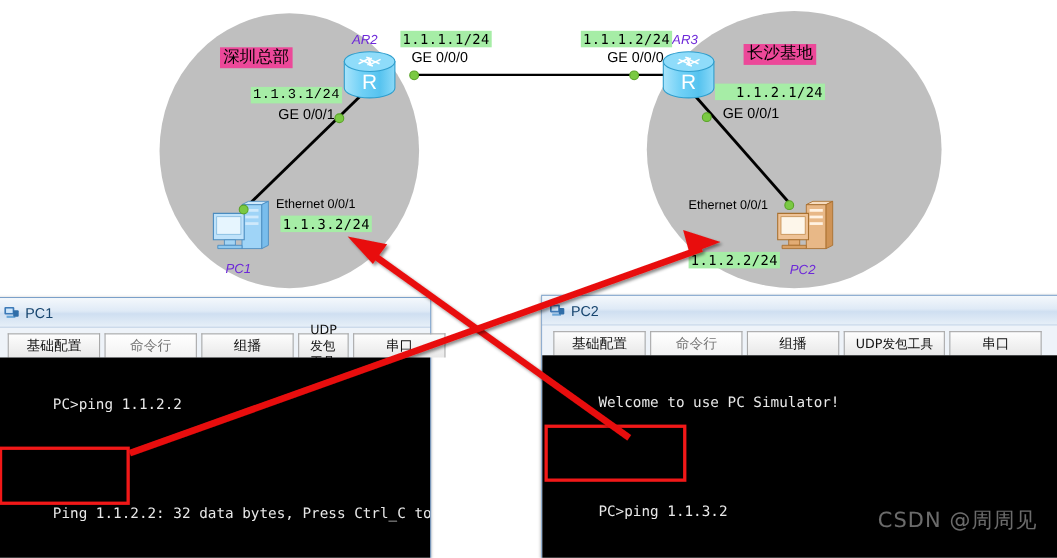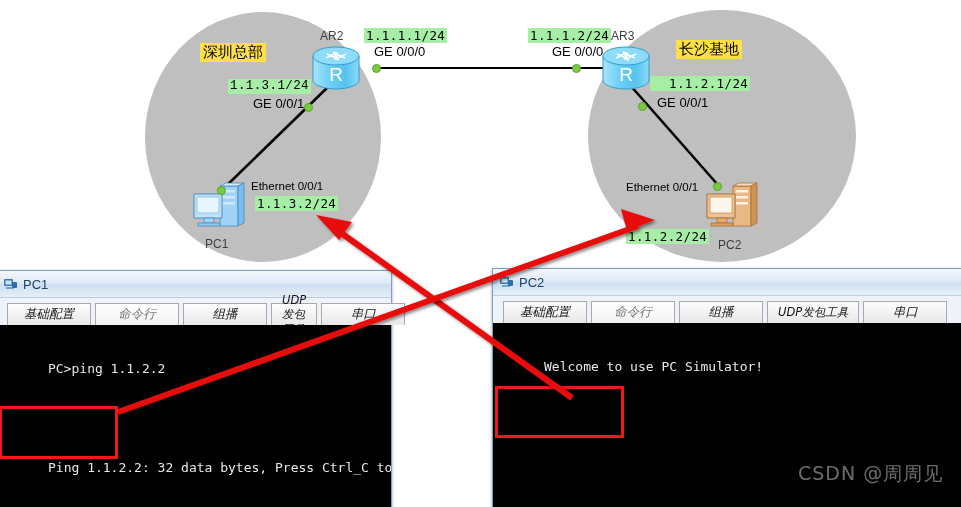--- a/index.html
+++ b/index.html
@@ -13,27 +13,27 @@
 
   
   .topology{position:absolute;left:0;top:0;width:961px;height:268px;background:#fff;}
   .cloud{position:absolute;border-radius:50%;background:#bfbfbf;}
   .cloud-l{left:145px;top:12px;width:236px;height:250px;}
   .cloud-r{left:588px;top:10px;width:268px;height:252px;}
 
   .hl{position:absolute;background:#a6eda6;color:#000;white-space:nowrap;
       font-family:"DejaVu Sans Mono","Liberation Mono",monospace;
       font-size:12.5px;line-height:15px;padding:0 2px;letter-spacing:.4px;}
-  .hl-cn{position:absolute;background:#fde047;color:#000;white-space:nowrap;
-      font-family:Liberation Serif, serif;
+  .hl-cn{position:absolute;background:#ec4899;color:#000;white-space:nowrap;
+      font-family:Liberation Mono, monospace;
       font-size:15px;line-height:19px;padding:0 3px;}
   .plain{position:absolute;color:#000;white-space:nowrap;
       font-family:"Liberation Sans","DejaVu Sans",sans-serif;font-size:13px;line-height:13px;}
-  .node-label{position:absolute;color:#404040;white-space:nowrap;
-      font-family:"Liberation Sans","DejaVu Sans",sans-serif;font-size:12px;line-height:14px;}
+  .node-label{position:absolute;color:#6d28d9;white-space:nowrap;
+      font-family:"Liberation Sans","DejaVu Sans",sans-serif;font-size:12px;line-height:14px;font-style:italic;}
   .dot{position:absolute;width:7px;height:7px;border-radius:50%;background:#7ac943;
        border:1px solid #5aa328;}
 
   .router{position:absolute;width:52px;height:46px;}
   .pcicon{position:absolute;width:58px;height:52px;}
 
   
   .arrow-layer{position:absolute;left:0;top:0;width:961px;height:507px;pointer-events:none;}
 
   
@@ -43,21 +43,21 @@
      background:linear-gradient(to bottom,#f4f8fc 0%,#dfeaf6 45%,#cfdff1 55%,#e6eff8 100%);
      border-bottom:1px solid #b9cde3;}
   .win-title .tt{font-size:13px;color:#16446e;font-family:"Liberation Sans",sans-serif;}
   .winicon{width:15px;height:14px;position:relative;flex:0 0 auto;}
 
   .tabstrip{display:flex;gap:4px;padding:5px 6px 0 10px;background:#eef3f9;}
   .tab{height:21px;min-width:62px;padding:0 10px;display:flex;align-items:center;
        justify-content:center;font-size:12.5px;color:#111;
        background:linear-gradient(to bottom,#fdfdfd,#e8e8e8);
        border:1px solid #a9a9a9;border-bottom:none;
-       font-family:"DejaVu Sans","Liberation Sans",sans-serif;font-style:italic;}
+       font-family:"DejaVu Sans","Liberation Sans",sans-serif;}
   .tab.active{background:linear-gradient(to bottom,#ffffff,#f2f2f2);color:#777;}
   .tab.narrow{min-width:auto;}
 
   .term{background:#000;color:#e8e8e8;
      font-family:"DejaVu Sans Mono","Liberation Mono",monospace;
      font-size:13px;line-height:16.5px;padding:3px 4px 0 4px;
      white-space:pre;overflow:hidden;position:relative;}
   .term .ln{display:block;height:16.5px;margin-left:47px;}
 
   .redbox{position:absolute;border:3px solid #f11818;box-sizing:border-box;}
@@ -231,20 +231,21 @@
     <div class="tabstrip">
       <div class="tab">基础配置</div>
       <div class="tab active">命令行</div>
       <div class="tab">组播</div>
       <div class="tab narrow" style="font-size:11.5px">UDP发包工具</div>
       <div class="tab">串口</div>
     </div>
     <div class="term" style="height:184px;">
       <span class="ln">Welcome to use PC Simulator!</span>
       <span class="ln"></span>
+      <span class="ln">PC&gt;ping 1.1.3.2</span>
       
       
       
       
       
       
       
       <div class="redbox" style="left:2px;top:63px;width:129px;height:52px;"></div>
       <div class="wm" style="left:305px;top:142px;">CSDN @周周见</div>
     </div>

